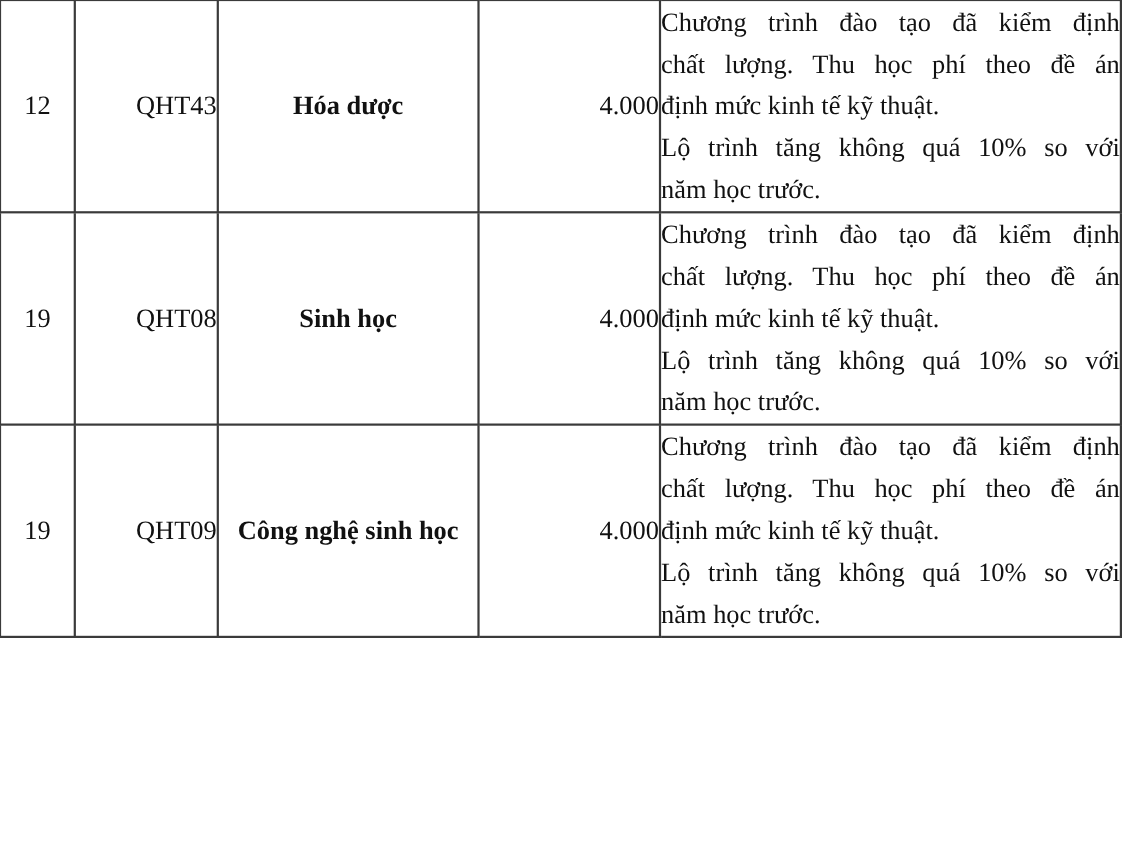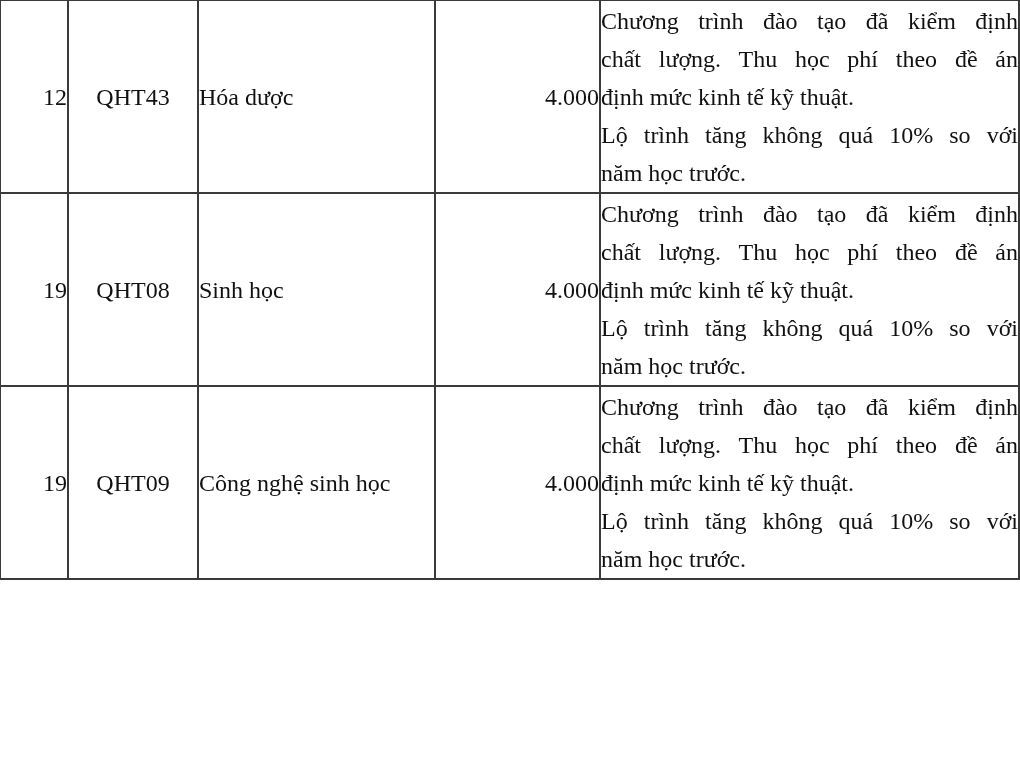--- a/index.html
+++ b/index.html
@@ -17,23 +17,23 @@
   table.fees td {
     border: 2px solid #3a3a3a; padding: 0; vertical-align: middle;
     line-height: 38px;
     margin-top: 39px;
   }
   col.c-stt { width: 68px; }
   col.c-code { width: 130px; }
   col.c-name { width: 237px; }
   col.c-fee { width: 165px; }
   col.c-note { width: 419px; }
-  td.stt { text-align: right; }
-  td.code { text-align: center; }
-  td.name { text-align: left; padding-left: 12px; }
+  td.stt { text-align: center; }
+  td.code { text-align: right; }
+  td.name { text-align: center; padding-left: 12px; font-weight: bold; }
   td.fee { text-align: right; }
   td.note { text-align: justify; padding: 0 12px 0 12px; text-align-last: left; }
   td.note .line { display: block; }
   td.note .j { text-align-last: justify; }
   tr.r-big td { height: 191px; }
   tr.r-mid td { height: 77px; }
   tr.r-last td { height: 46px; vertical-align: top; }
   tr.r-last td.stt, tr.r-last td.code, tr.r-last td.name, tr.r-last td.fee { padding-top: 0; }
   tr.r-first td { height: 191px; }
 </style>

